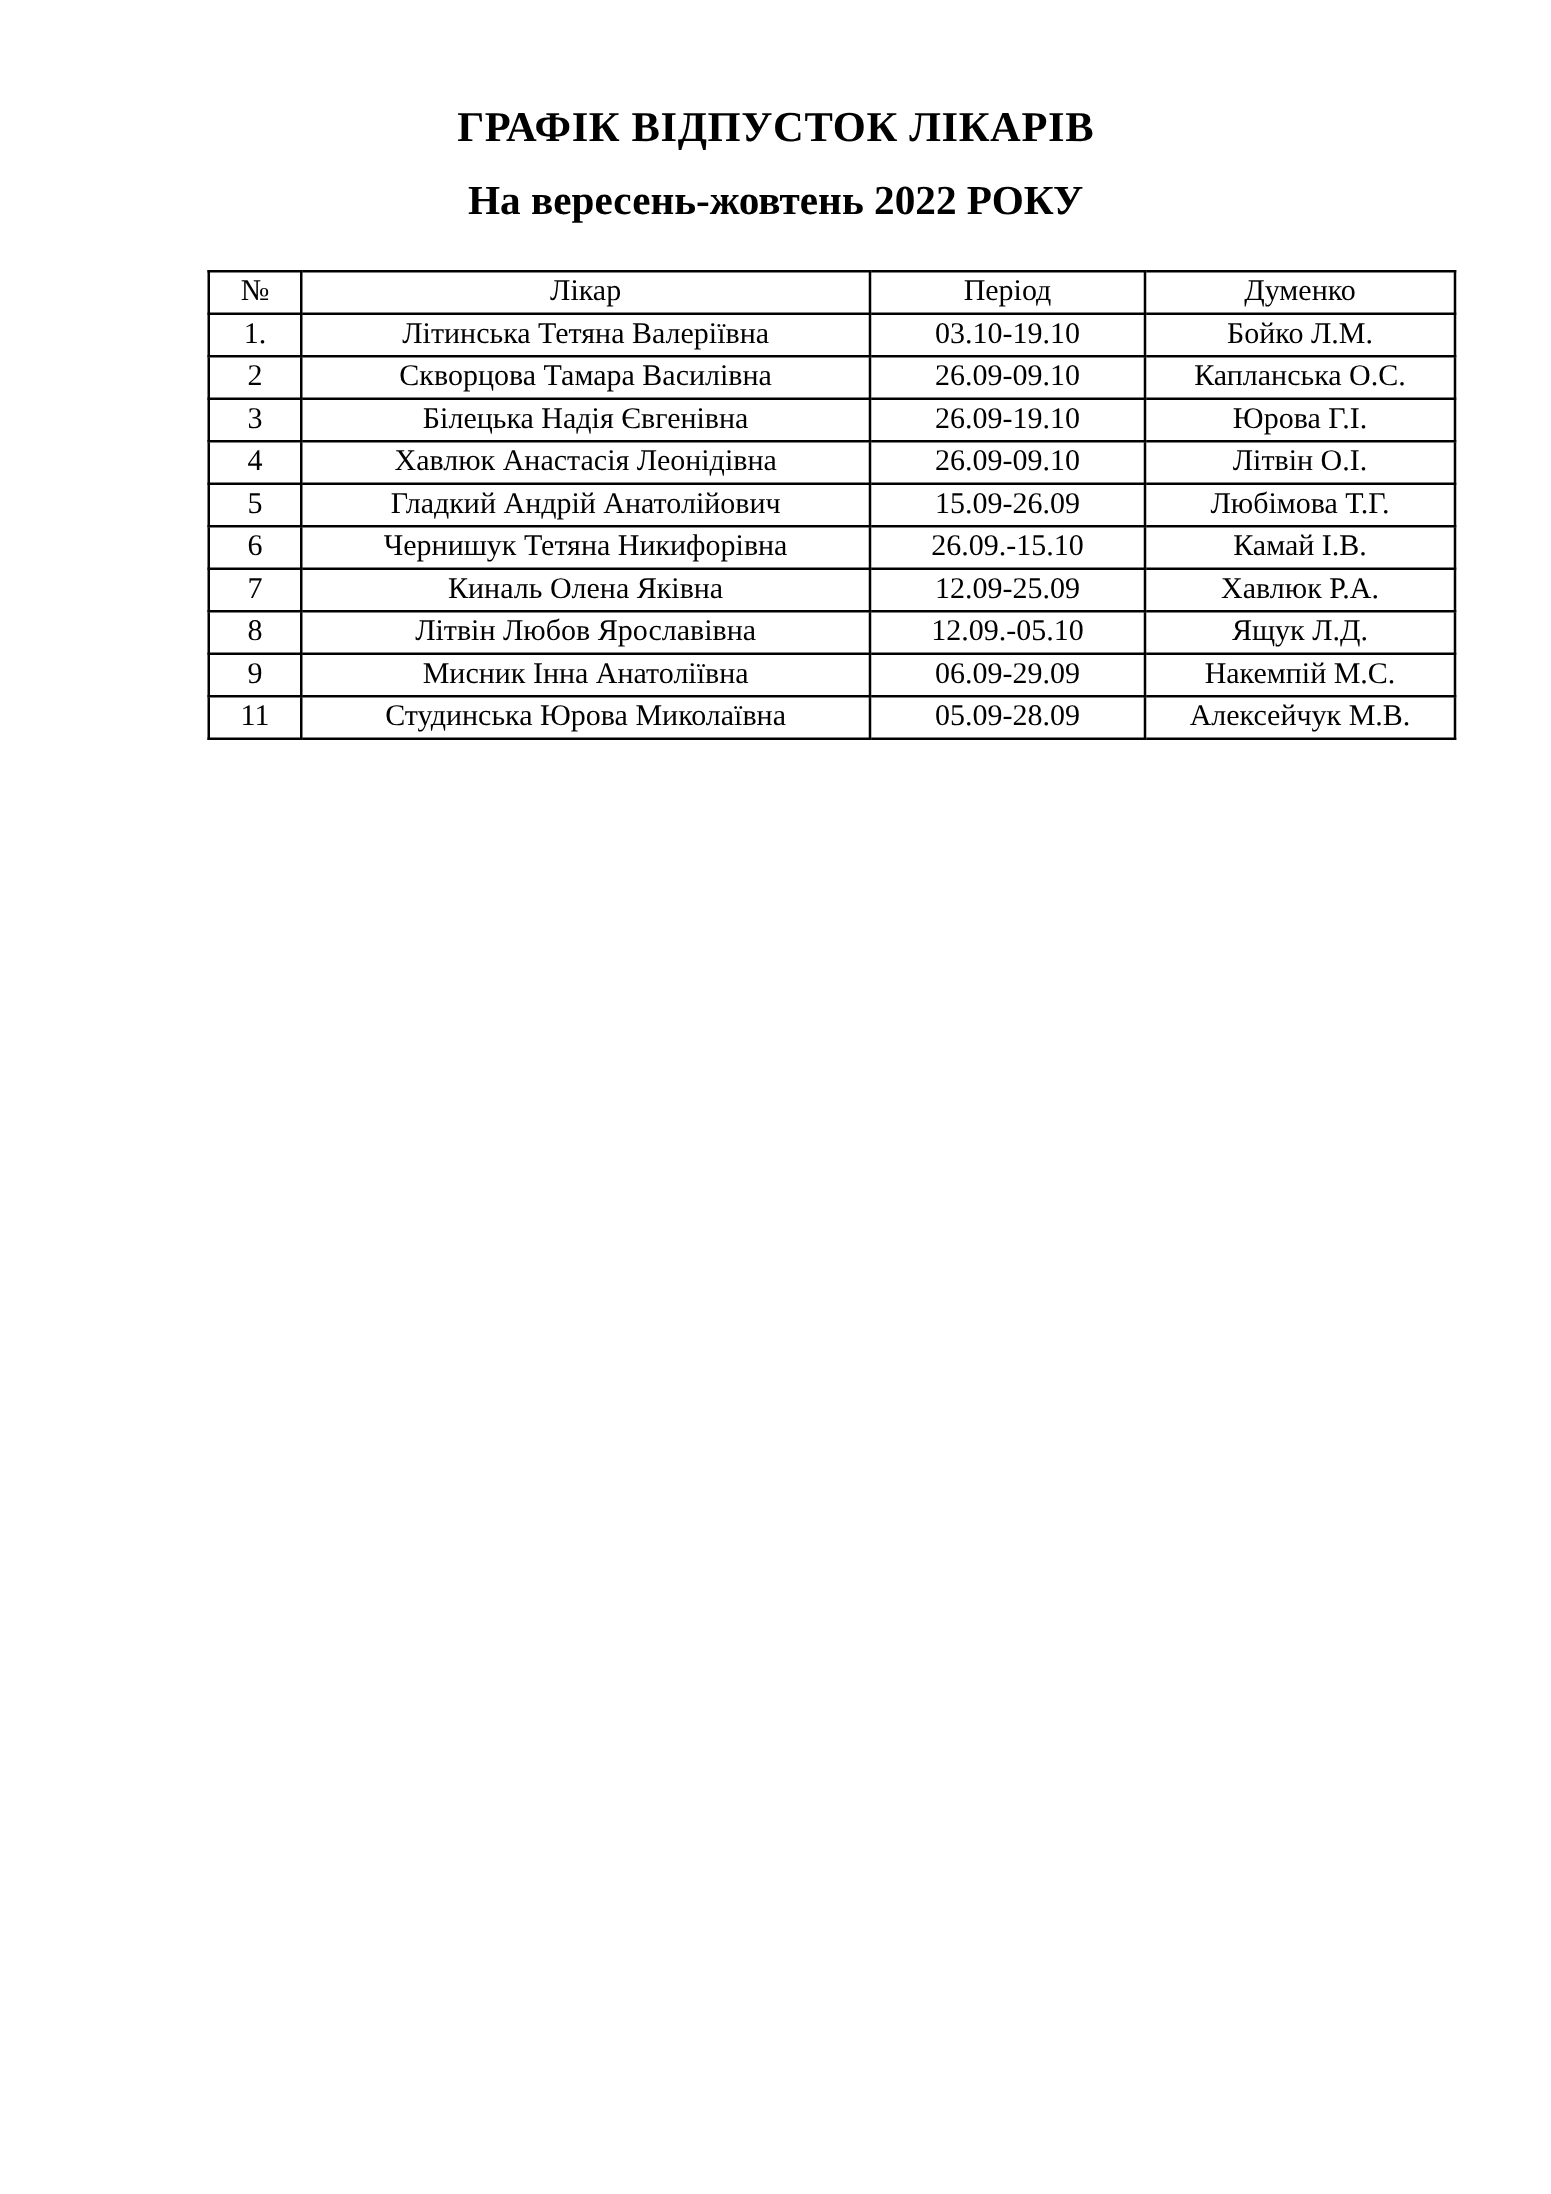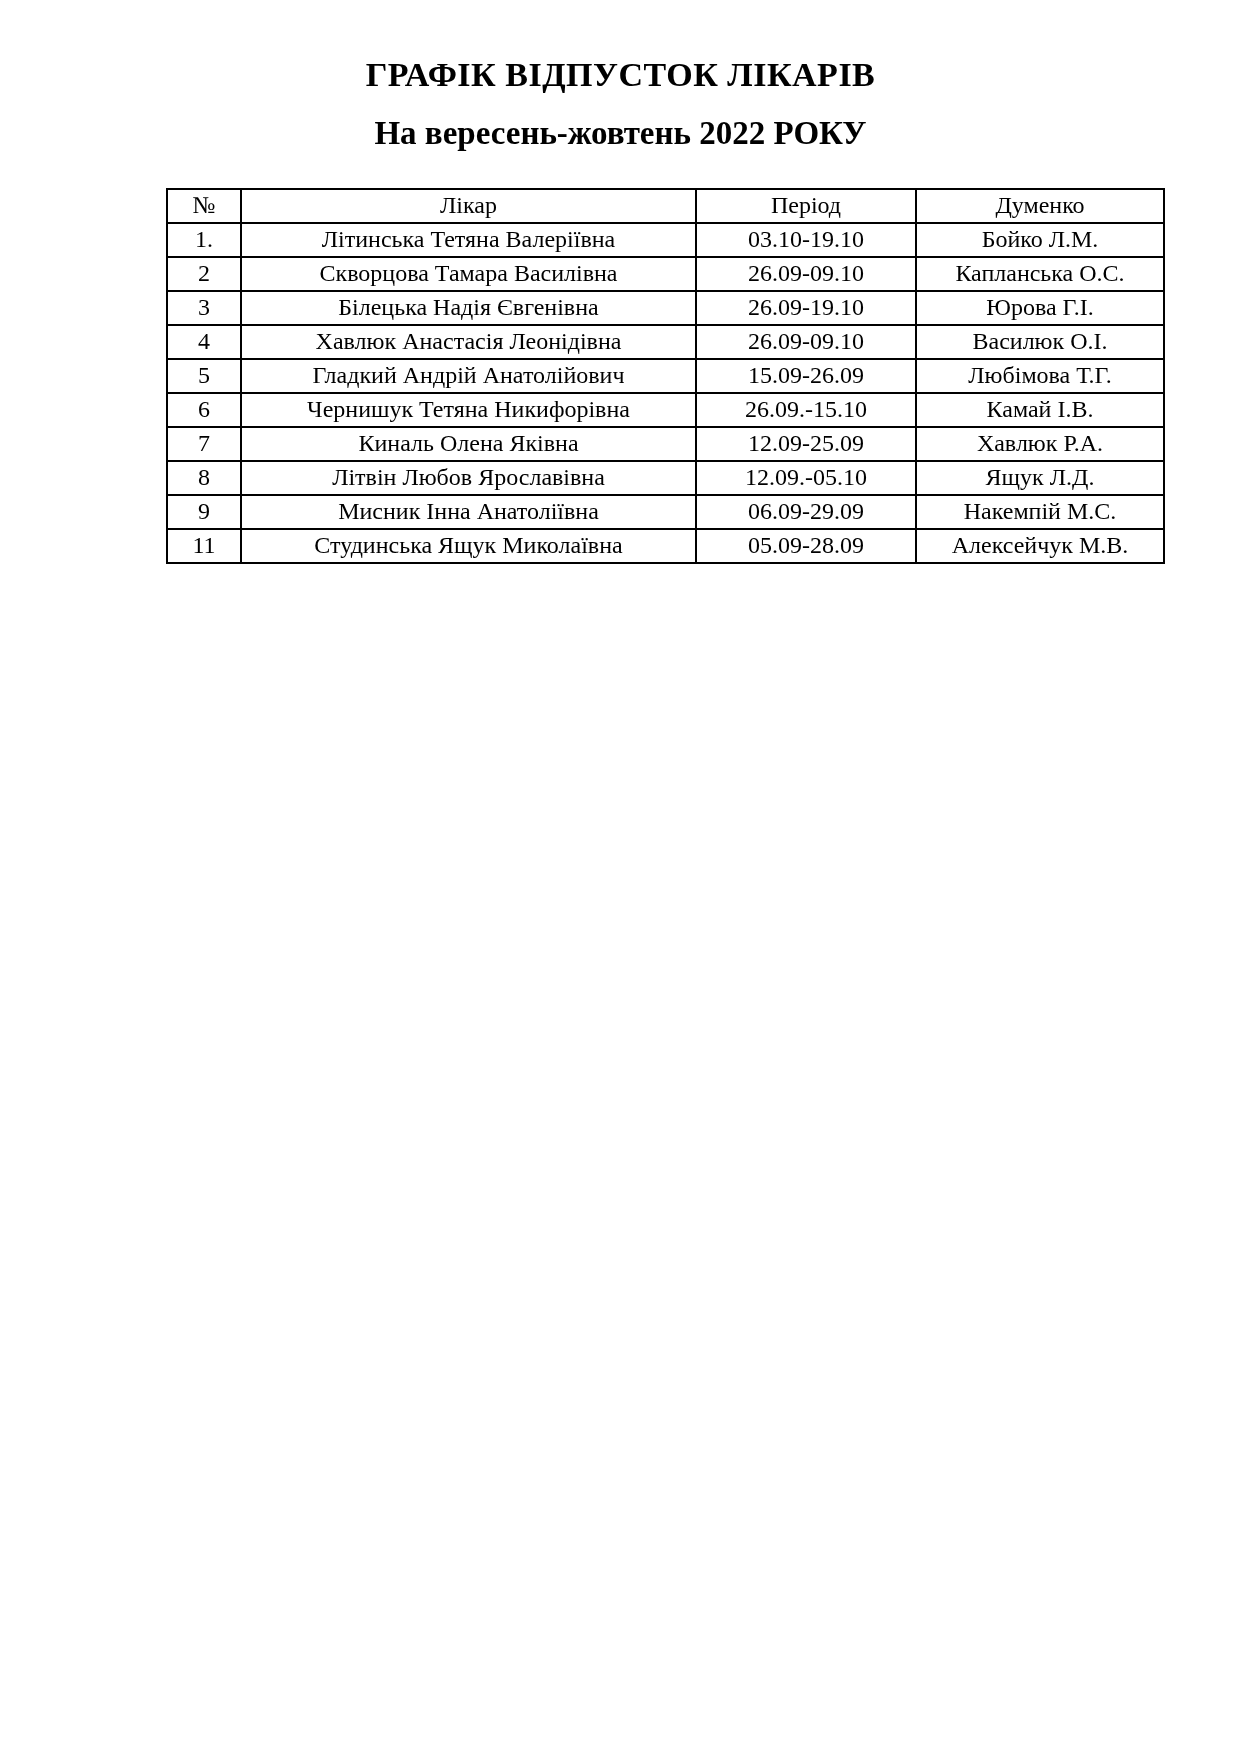--- a/index.html
+++ b/index.html
@@ -10,21 +10,21 @@
   .page {
     position: relative;
     width: 1241px;
     height: 1755px;
     background: #ffffff;
     color: #000000;
     font-family: "Liberation Serif", serif;
     overflow: hidden;
   }
   .doc-title {
-    padding-top: 56px;
+    padding-top: 84px;
     text-align: center;
     font-size: 34px;
     font-weight: bold;
     letter-spacing: 0.5px;
     line-height: 1.1;
   }
   .doc-subtitle {
     margin-top: 22px;
     text-align: center;
     font-size: 33px;
@@ -95,21 +95,21 @@
         <tr>
           <td>3</td>
           <td>Білецька Надія Євгенівна</td>
           <td>26.09-19.10</td>
           <td>Юрова Г.І.</td>
         </tr>
         <tr>
           <td>4</td>
           <td>Хавлюк Анастасія Леонідівна</td>
           <td>26.09-09.10</td>
-          <td>Василюк О.І.</td>
+          <td>Літвін О.І.</td>
         </tr>
         <tr>
           <td>5</td>
           <td>Гладкий Андрій Анатолійович</td>
           <td>15.09-26.09</td>
           <td>Любімова Т.Г.</td>
         </tr>
         <tr>
           <td>6</td>
           <td>Чернишук Тетяна Никифорівна</td>
@@ -129,20 +129,20 @@
           <td>Ящук Л.Д.</td>
         </tr>
         <tr>
           <td>9</td>
           <td>Мисник Інна Анатоліївна</td>
           <td>06.09-29.09</td>
           <td>Накемпій М.С.</td>
         </tr>
         <tr>
           <td>11</td>
-          <td>Студинська Ящук Миколаївна</td>
+          <td>Студинська Юрова Миколаївна</td>
           <td>05.09-28.09</td>
           <td>Алексейчук М.В.</td>
         </tr>
       </tbody>
   </table>
 
 </div>
 
 </body></html>

